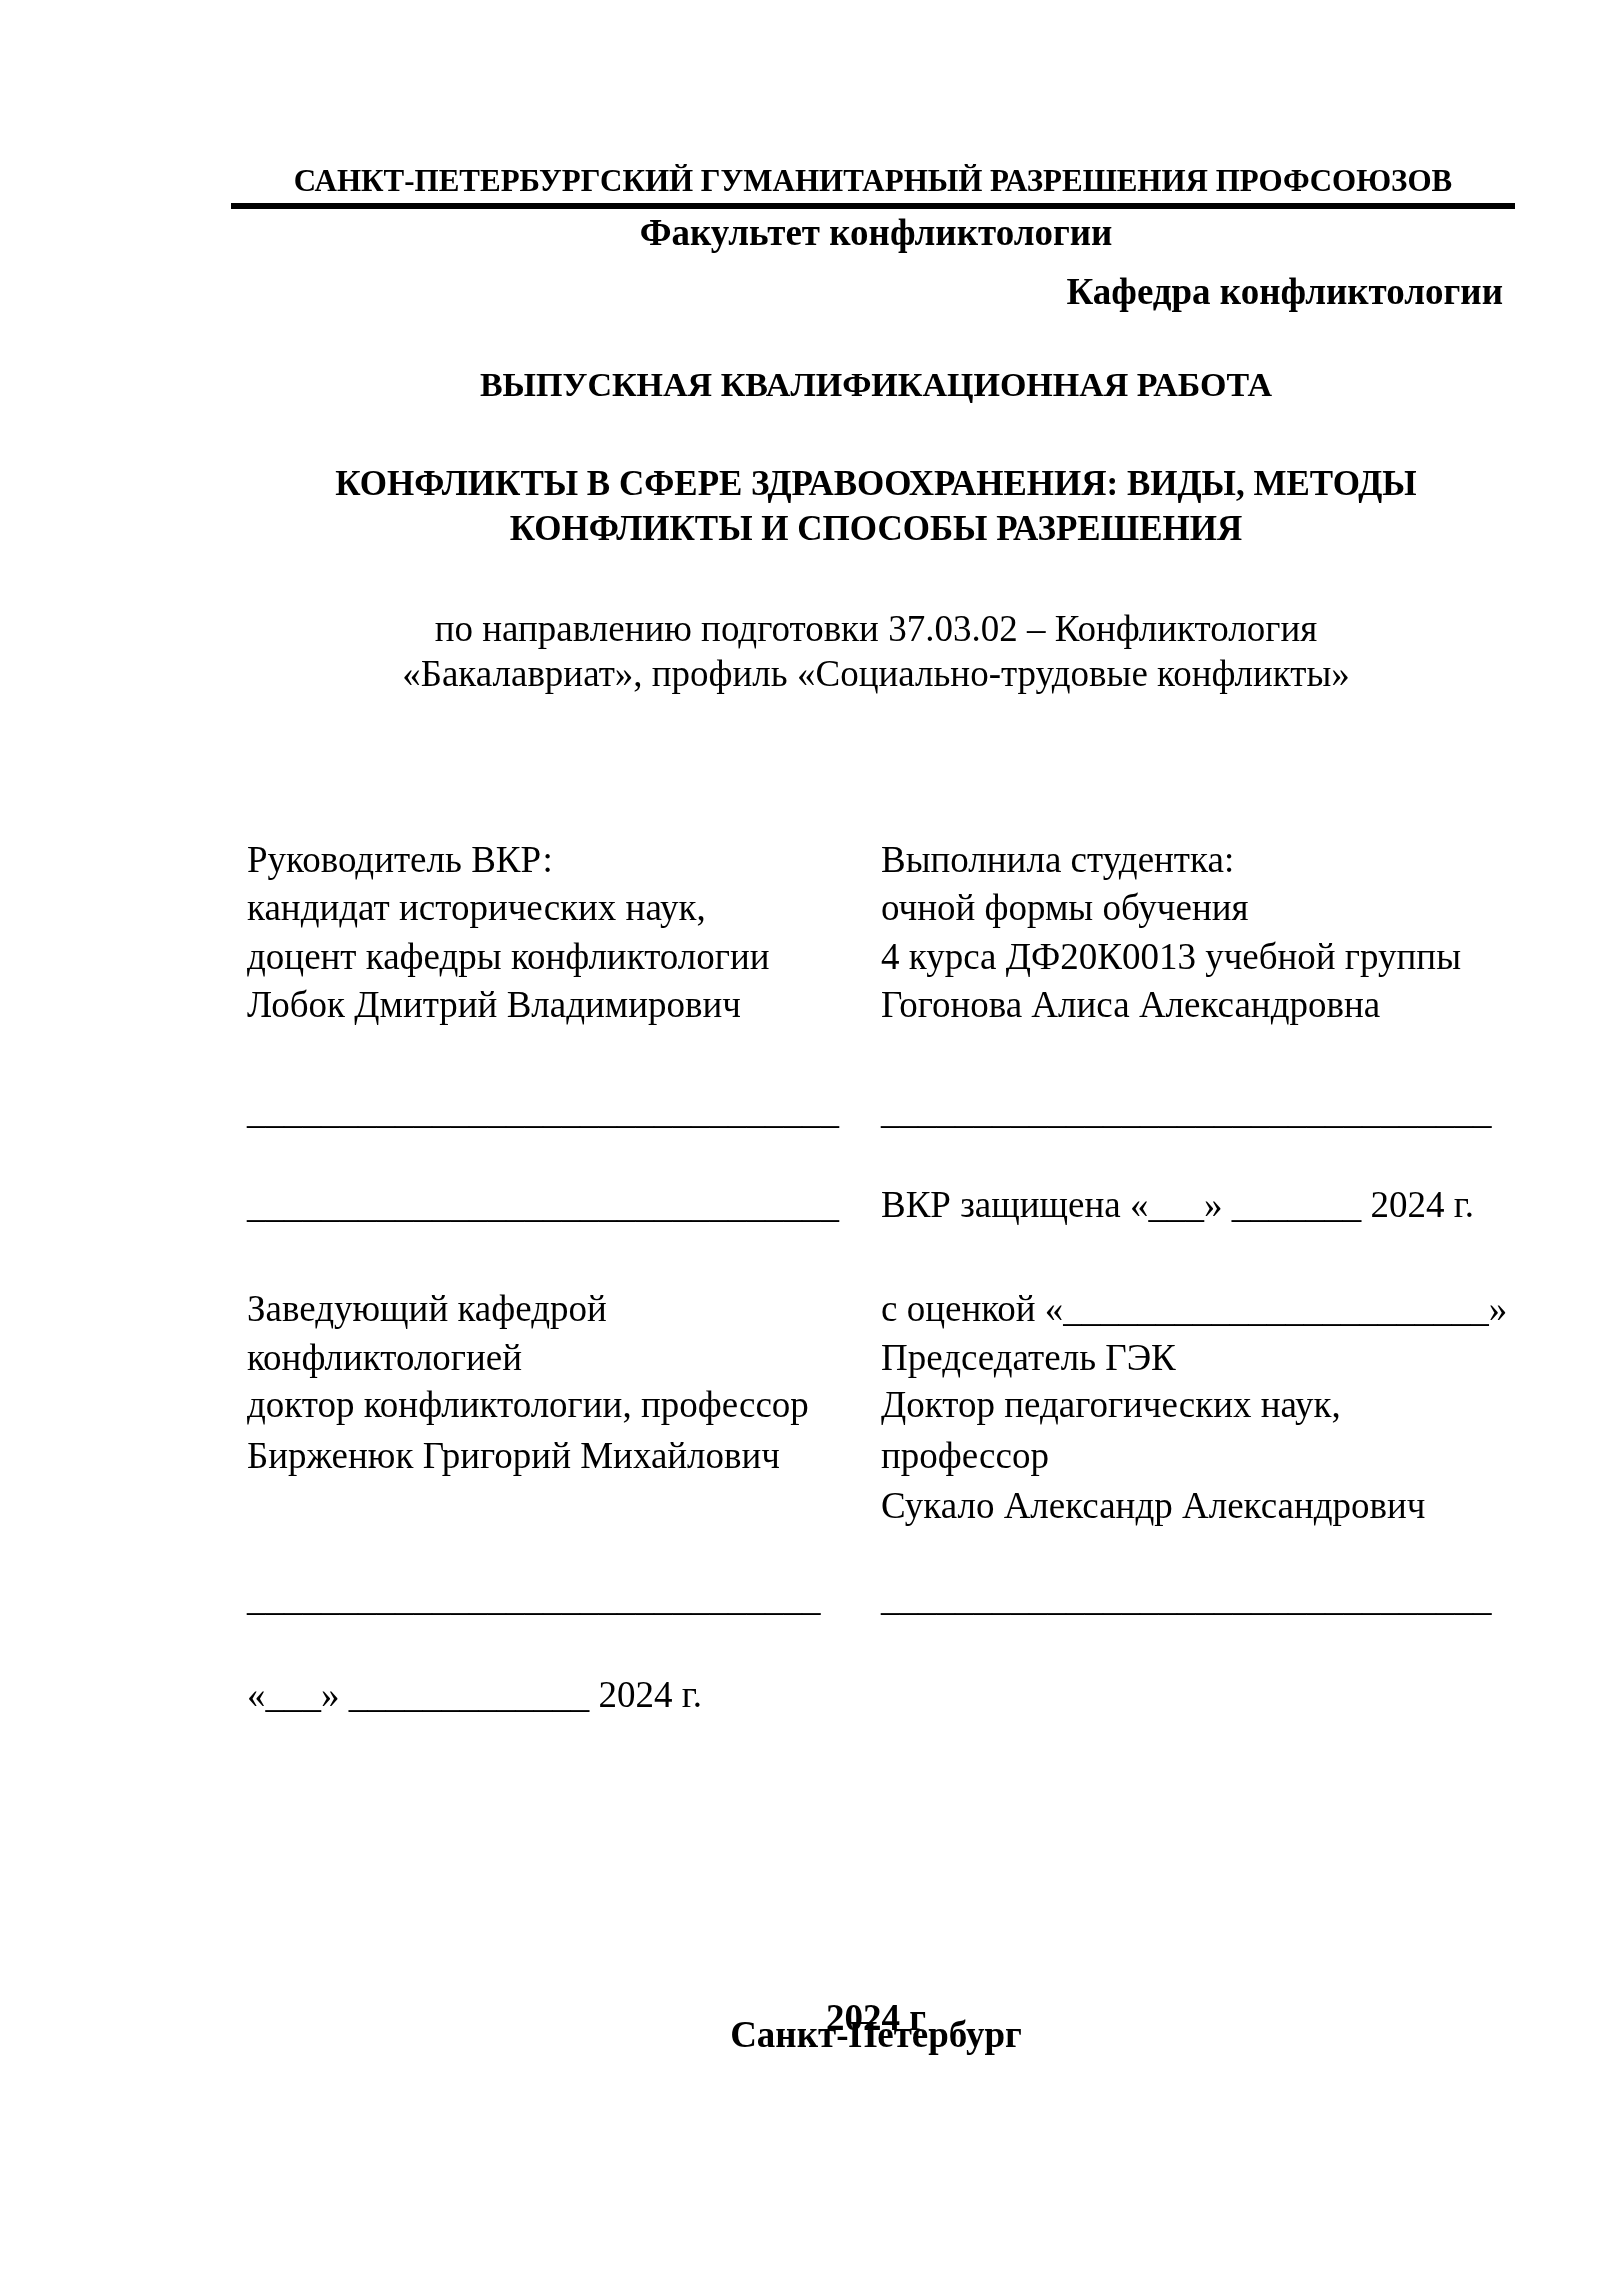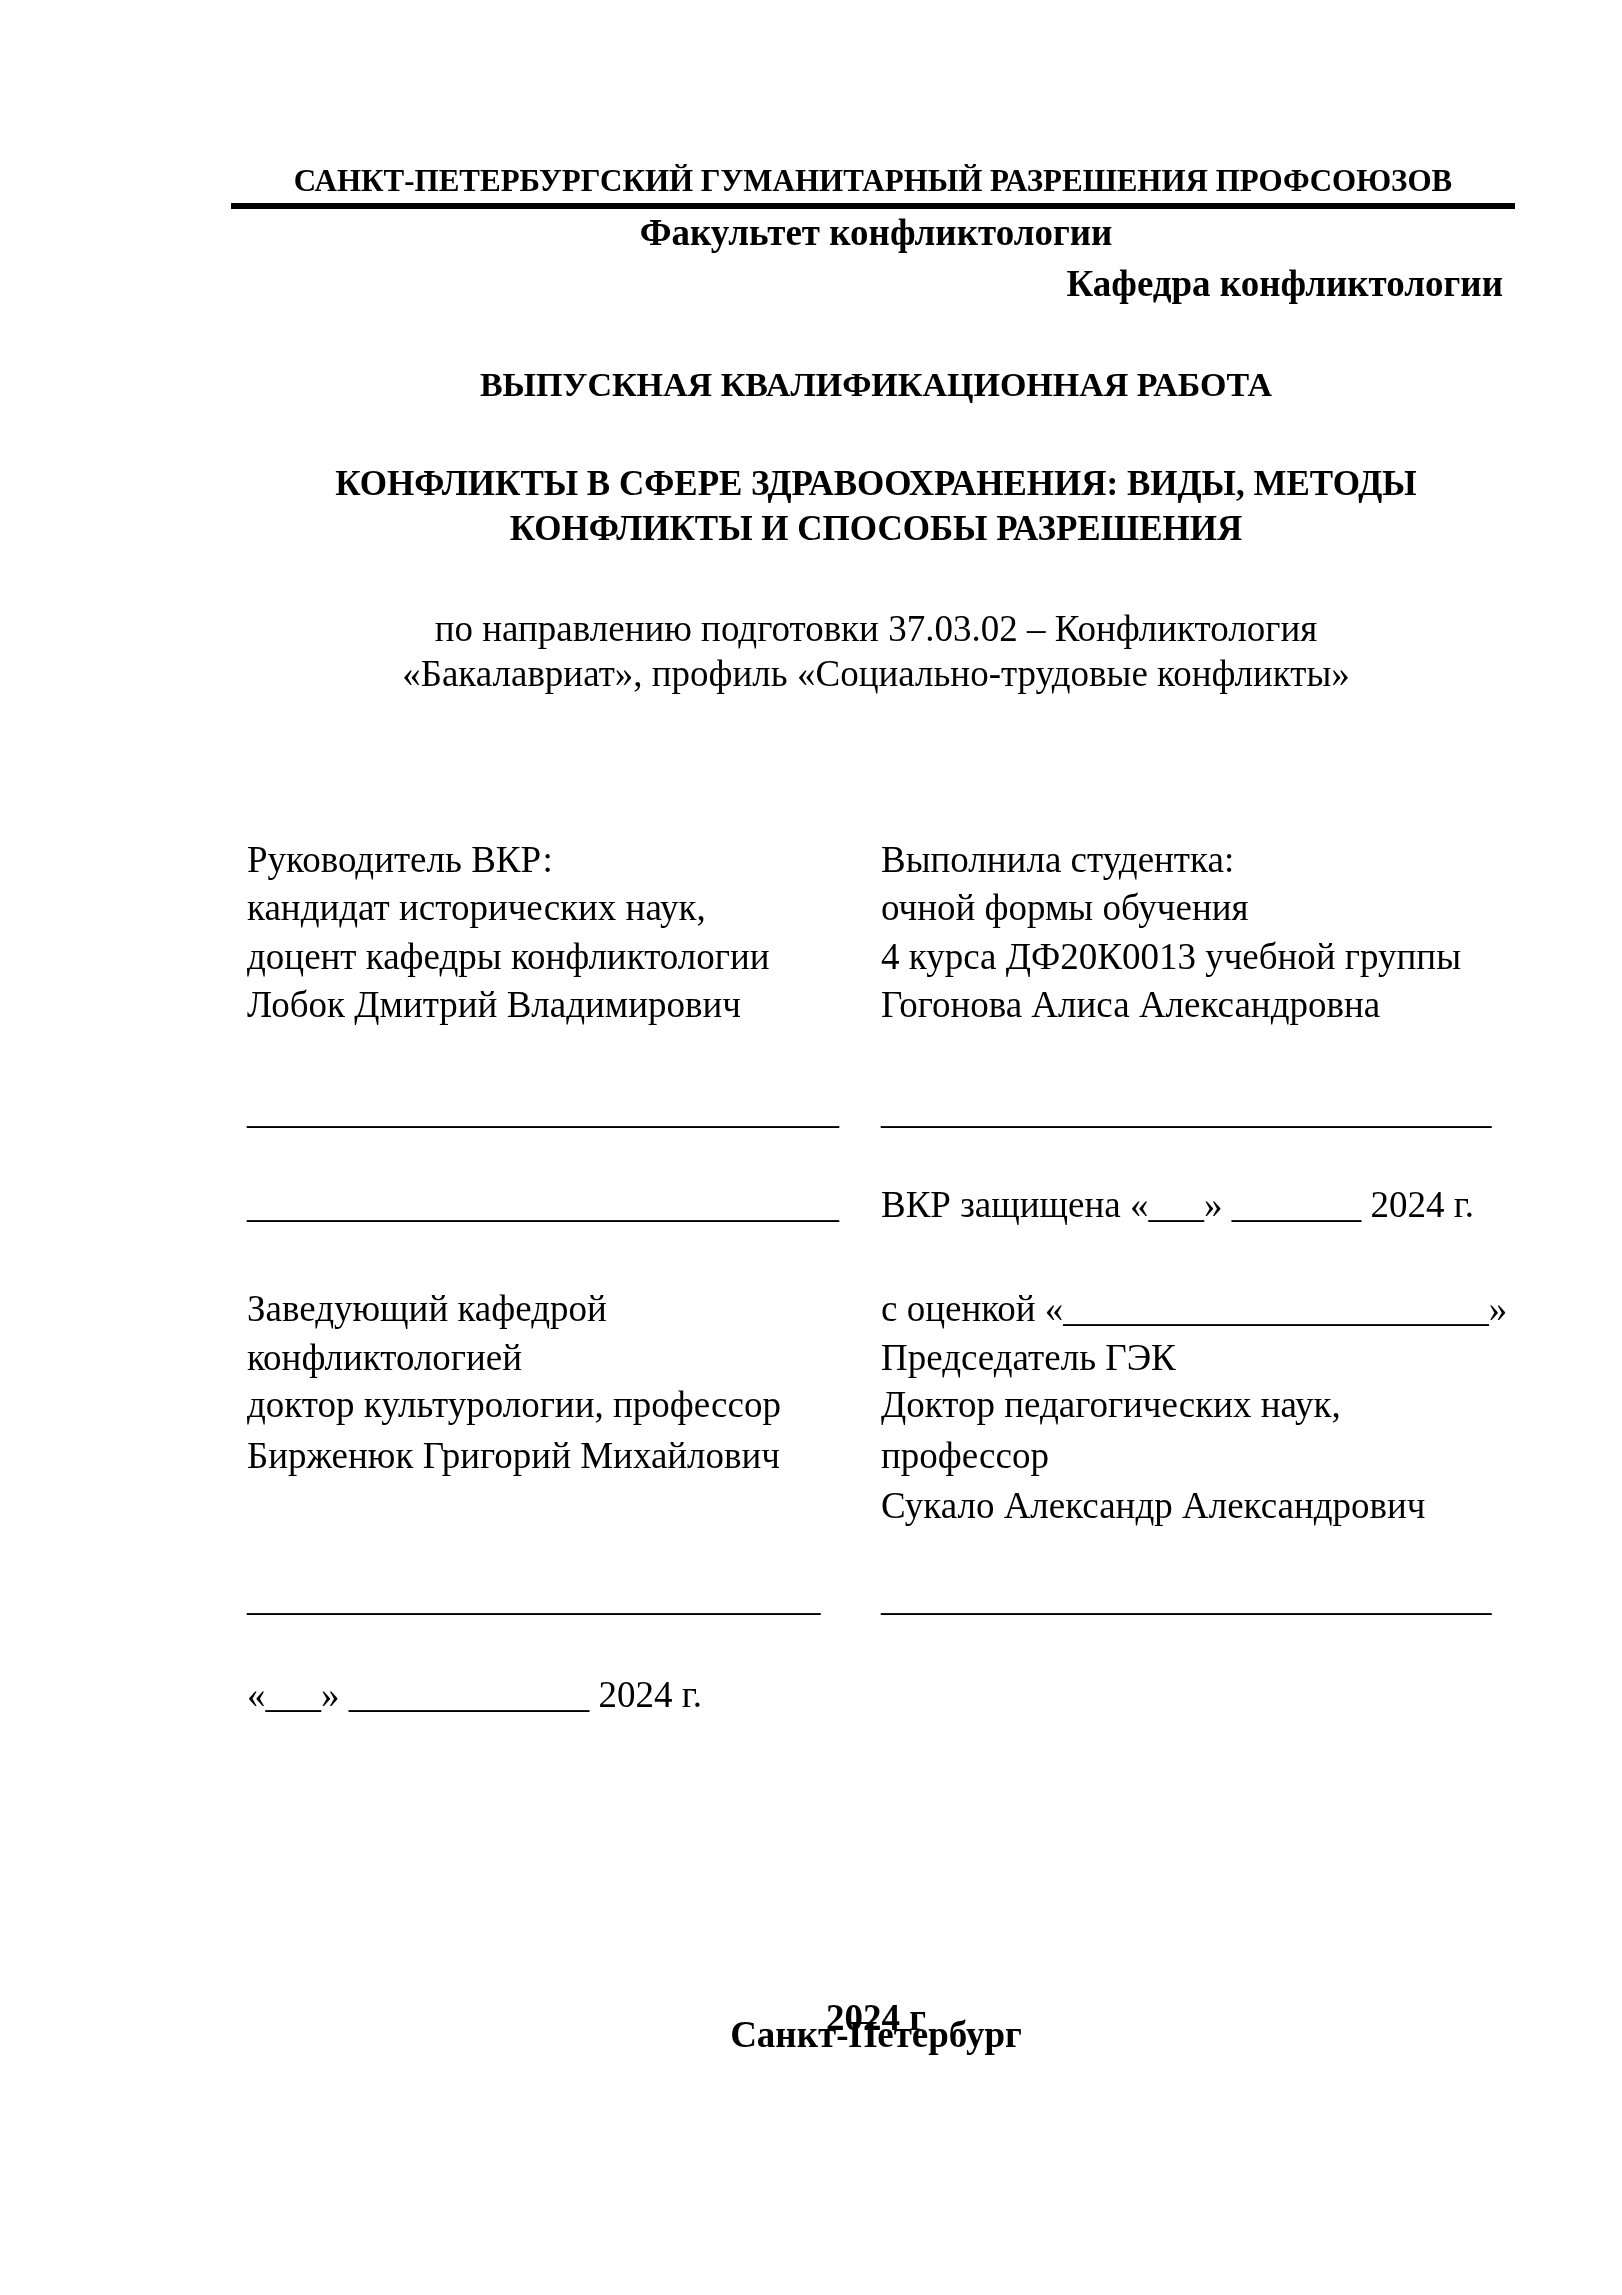--- a/index.html
+++ b/index.html
@@ -7,21 +7,21 @@
     position: relative;
     width: 1623px;
     height: 2295px;
     background: #ffffff;
     color: #000000;
     font-family: "Liberation Serif", "DejaVu Serif", serif;
     overflow: hidden;
   }
   .abs { position: absolute; white-space: nowrap; }
   .center { left: 236px; width: 1280px; text-align: center; }
-  .content { left: 231px; width: 1272px; }
+  .content { left: 231px; width: 1272px; margin-top: 8px; }
   .body-text { font-size: 37px; line-height: 44px; font-weight: bold; }
 
   .university {
     top: 162px; left: 231px; width: 1284px;
     text-align: center; font-weight: bold; font-size: 31px; line-height: 38px;
   }
   .header-rule {
     top: 203px; left: 231px; width: 1284px; height: 6.3px; background: #000000;
   }
   .faculty   { top: 211px; }
@@ -101,21 +101,21 @@
 
   <div class="row r7">
     <span class="lc">Заведующий кафедрой</span>
     <span class="rc">с оценкой «_______________________»</span>
   </div>
   <div class="row r8">
     <span class="lc">конфликтологией</span>
     <span class="rc">Председатель ГЭК</span>
   </div>
   <div class="row r9">
-    <span class="lc">доктор культурологии, профессор</span>
+    <span class="lc">доктор конфликтологии, профессор</span>
     <span class="rc">Доктор педагогических наук,</span>
   </div>
   <div class="row r10">
     <span class="lc">Бирженюк Григорий Михайлович</span>
     <span class="rc">профессор</span>
   </div>
   <div class="row r11">
     <span class="lc"></span>
     <span class="rc">Сукало Александр Александрович</span>
   </div>

